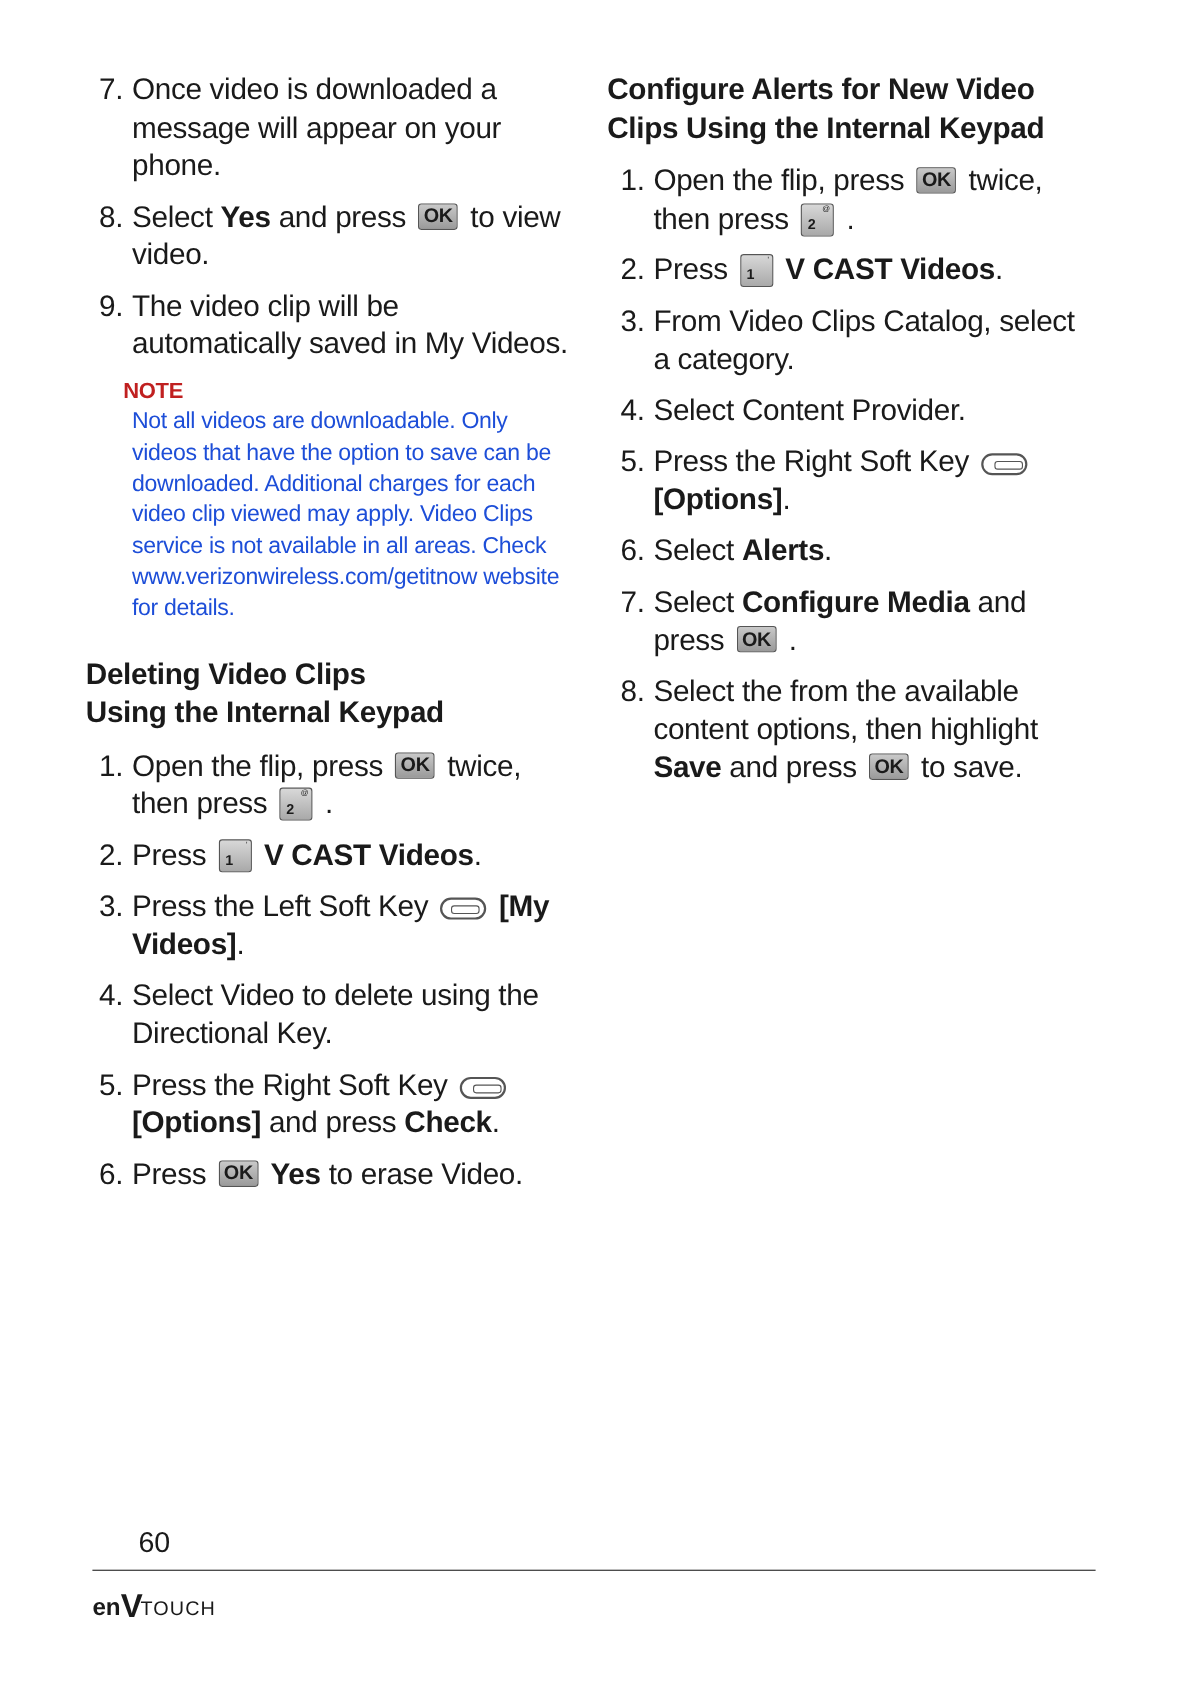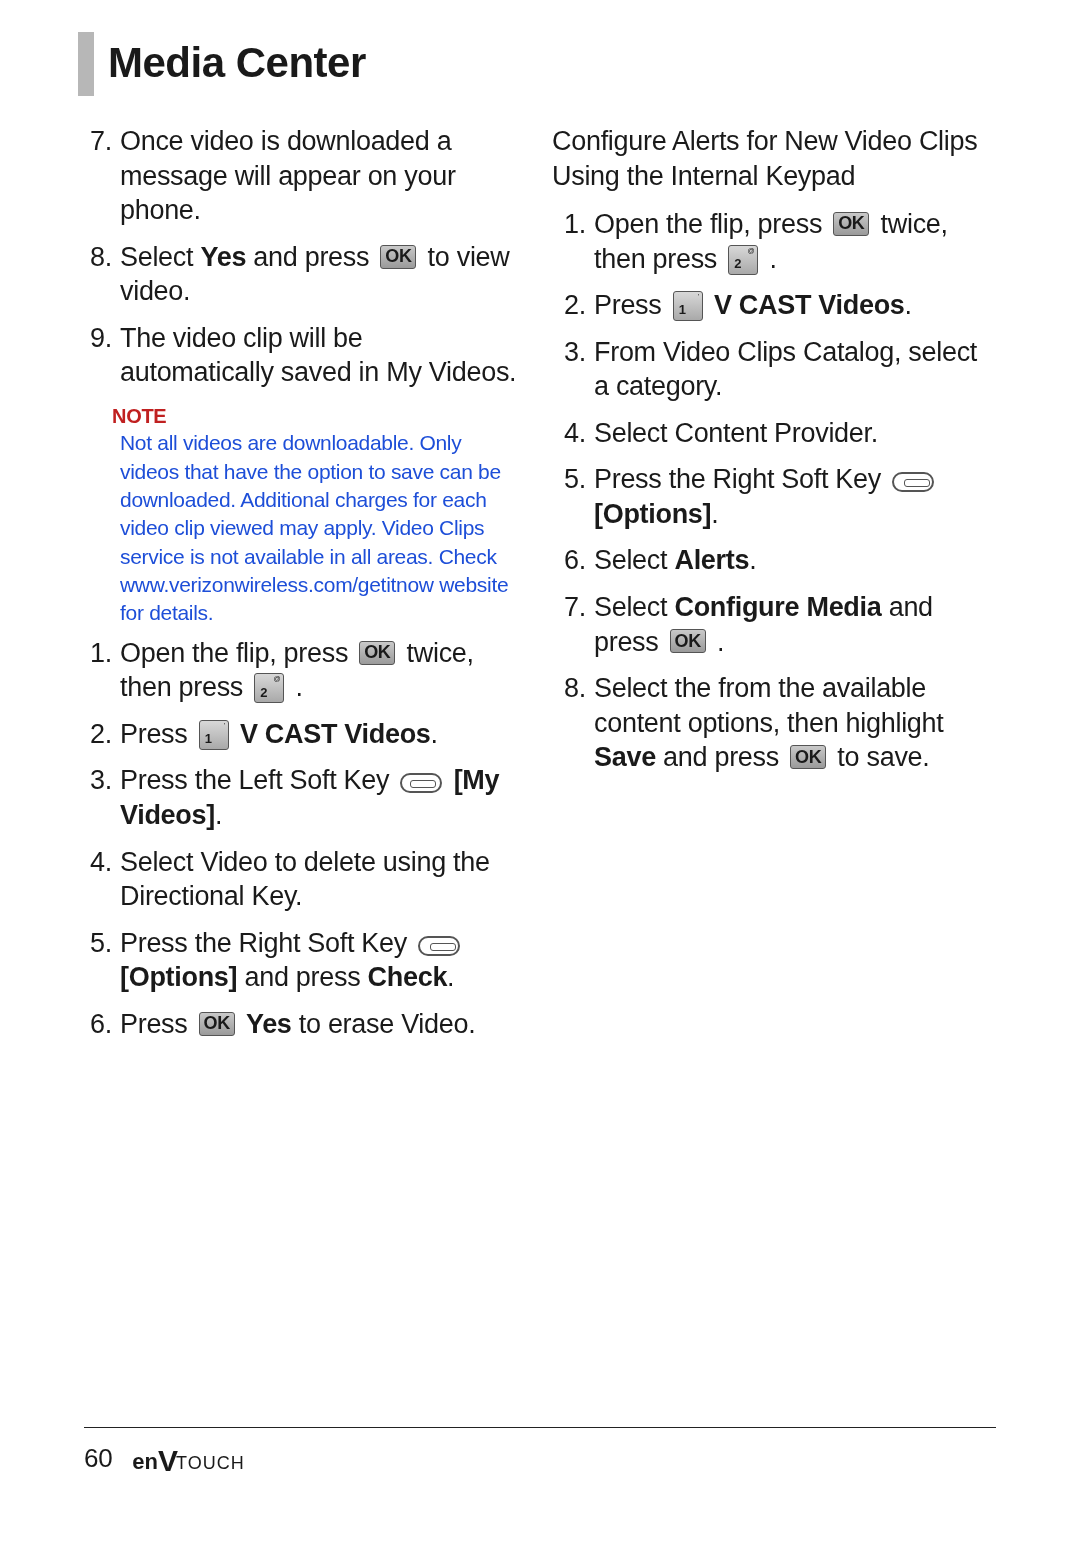--- a/index.html
+++ b/index.html
@@ -39,21 +39,21 @@
     }
     .cols {
       display: flex;
       gap: 34px;
       margin-top: 28px;
     }
     .col {
       width: 440px;
     }
     .subhead {
-      font-weight: 400;
+      font-weight: 700;
       margin-bottom: 14px;
       font-family: Arial, sans-serif;
     }
     .subhead.mt {
       margin-top: 28px;
     }
     .list-item {
       display: flex;
       align-items: flex-start;
       margin-bottom: 12px;
@@ -166,42 +166,39 @@
       background: #222;
     }
     .footer {
       position: absolute;
       left: 84px;
       bottom: 74px;
       display: flex;
       align-items: center;
       gap: 20px;
       font-family: Arial, sans-serif;
+      flex-direction: column;
     }
     .page-num {
       font-size: 26px;
     }
     .brand {
       font-size: 22px;
       letter-spacing: 0px;
       font-style: italic;
       font-weight: 600;
     }
     .brand .en { font-style: normal; font-weight: 600;}
     .brand .v { font-size: 30px; font-weight: 800; font-style: normal; position: relative; top: 2px;}
     .brand .touch { font-style: normal; font-weight: 500; font-size: 18px; letter-spacing: 1px; margin-left: -2px;}
   </style>
 </head>
 <body>
 
 <div class="page">
-  <div class="title-wrap">
-    <div class="title-bar"></div>
-    <div class="title">Media Center</div>
-  </div>
 
   <div class="cols">
 
     <div class="col">
       <div id="col1-a">
           <div class="list-item">
             <div class="list-num">7.</div>
             <div class="list-body">Once video is downloaded a message will appear on your phone.</div>
           </div>
           <div class="list-item">
@@ -212,20 +209,21 @@
             <div class="list-num">9.</div>
             <div class="list-body">The video clip will be automatically saved in My Videos.</div>
           </div>
         </div>
 
       <div class="note-row">
         <div class="note-label">NOTE</div>
         <div class="note-body">Not all videos are downloadable. Only videos that have the option to save can be downloaded. Additional charges for each video clip viewed may apply. Video Clips service is not available in all areas. Check www.verizonwireless.com/getitnow website for details.</div>
       </div>
 
+      <div class="subhead mt" id="subhead-b">Deleting Video Clips<br>Using the Internal Keypad</div>
       <div id="col1-b">
           <div class="list-item">
             <div class="list-num">1.</div>
             <div class="list-body">Open the flip, press <span class="icon ok-btn">OK</span> twice, then press <span class="icon num-btn">2<span class="sup">@</span></span> .</div>
           </div>
           <div class="list-item">
             <div class="list-num">2.</div>
             <div class="list-body">Press <span class="icon num-btn">1<span class="sup">'</span></span> <span class="b">V CAST Videos</span>.</div>
           </div>
           <div class="list-item">

